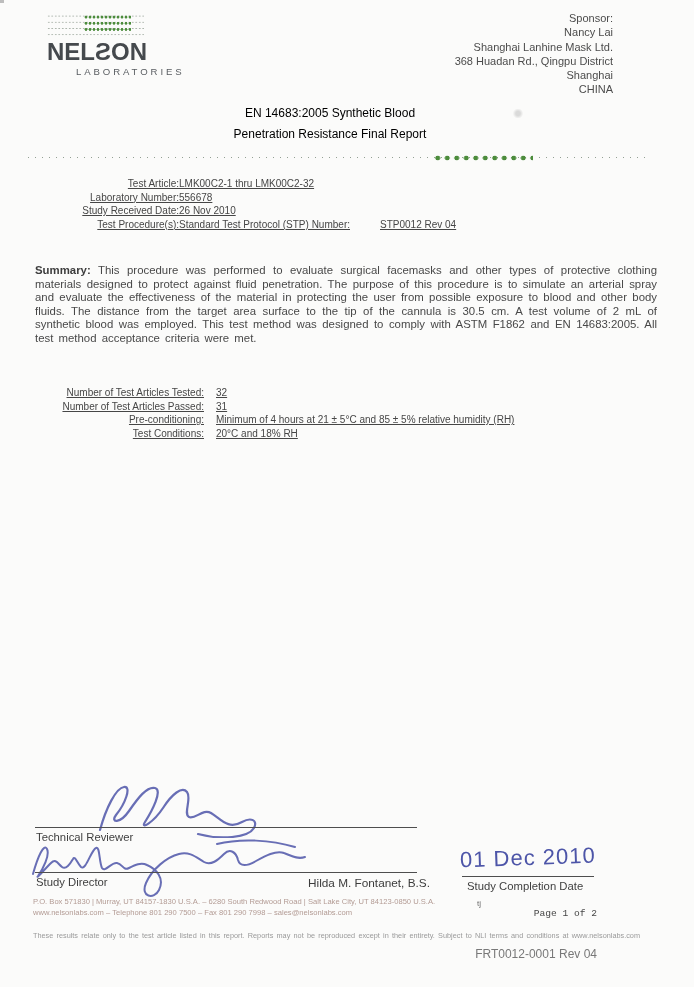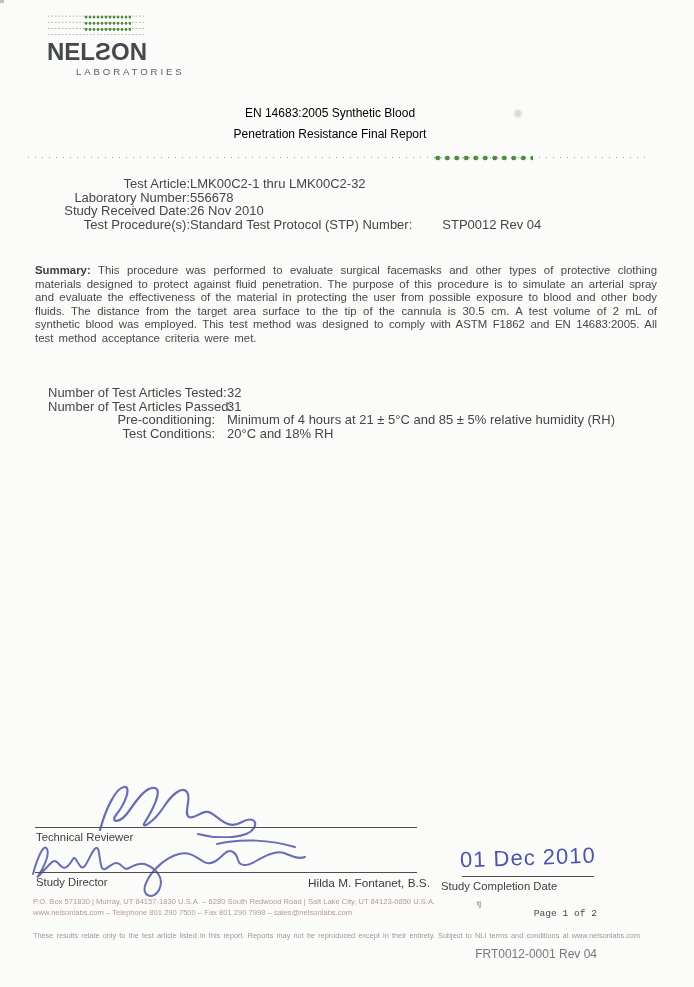--- a/index.html
+++ b/index.html
@@ -30,21 +30,21 @@
   .title{position:absolute;left:30px;top:103px;width:600px;text-align:center;
     font-size:12px;line-height:20.5px;color:#000000;}
   
   .divider{position:absolute;left:25px;top:155px;width:620px;height:5px;
     background-image:radial-gradient(circle,#93a093 0.8px,rgba(0,0,0,0) 1px);
     background-size:7px 5px;background-position:0 50%;}
   .divider-accent{position:absolute;left:408px;top:-1.5px;width:100px;height:8px;
     background-image:radial-gradient(circle,#4c8c3c 2.3px,rgba(0,0,0,0) 2.6px);
     background-size:9.5px 8px;}
   
-  .kv-block{position:absolute;left:48px;font-size:13px;line-height:13.6px;color:#464646;}
+  .kv-block{position:absolute;left:37px;font-size:10px;line-height:13.6px;color:#464646;text-decoration:underline;}
   .kv-row{display:flex;white-space:nowrap;}
   .kv-label{width:142px;text-align:right;flex:none;}
   .kv-value{margin-left:0;}
   .kv-value2{margin-left:30px;}
   .kv2 .kv-label{width:167px;}
   .kv2 .kv-value{margin-left:12px;}
   
   .summary{position:absolute;left:35px;top:264px;width:622px;
     font-size:11.4px;line-height:13.6px;text-align:justify;color:#484848;word-spacing:2px;}
   .summary b{color:#3d3d3d;}
@@ -78,20 +78,28 @@
   <div class="artifact-smudge"></div>
 
   <div class="logo-block">
     <div class="logo-dots">
       <div class="logo-dots-accent"></div>
     </div>
     <div class="logo-name"><span>NEL</span><span class="flip">S</span><span>ON</span></div>
     <div class="logo-sub">LABORATORIES</div>
   </div>
 
+  <div class="sponsor">
+    <div>Sponsor:</div>
+    <div>Nancy Lai</div>
+    <div>Shanghai Lanhine Mask Ltd.</div>
+    <div>368 Huadan Rd., Qingpu District</div>
+    <div>Shanghai</div>
+    <div>CHINA</div>
+  </div>
 
   <div class="title">
     <div>EN 14683:2005 Synthetic Blood</div>
     <div>Penetration Resistance Final Report</div>
   </div>
 
   <div class="divider">
     <div class="divider-accent"></div>
   </div>
 
@@ -157,21 +165,21 @@
              C 186 30 193 24 199 18 C 205 12 211 16 213 24 C 215 31 222 30 231 25
              C 240 20 251 14 259 17 C 265 19 272 24 280 21
              M 192 8 C 216 2 246 4 270 11" fill="none" stroke="#4d55a8" stroke-width="2" stroke-linecap="round" opacity="0.85"></path>
   </svg>
   <div class="sig-line" style="left:35px;top:872px;width:382px;"></div>
   <div class="sig-label" style="left:36px;top:876px;">Study Director</div>
   <div class="sig-name" style="left:308px;top:876px;">Hilda M. Fontanet, B.S.</div>
 
   <div class="hand-date">01 Dec 2010</div>
   <div class="sig-line" style="left:462px;top:876px;width:132px;"></div>
-  <div class="sig-label" style="left:441px;top:880px;">Study Completion Date</div>
+  <div class="sig-label" style="left:467px;top:880px;">Study Completion Date</div>
 
   <div class="initials">tj</div>
   <div class="form-number">FRT0012-0001 Rev 04</div>
   <div class="page-number">Page 1 of 2</div>
 
   <div class="footer-address">
     <div>P.O. Box 571830 | Murray, UT 84157-1830 U.S.A.  –  6280 South Redwood Road | Salt Lake City, UT 84123-0850 U.S.A.</div>
     <div>www.nelsonlabs.com  –  Telephone 801 290 7500  –  Fax 801 290 7998  –  sales@nelsonlabs.com</div>
   </div>
   <div class="disclaimer">These results relate only to the test article listed in this report.  Reports may not be reproduced except in their entirety.  Subject to NLI terms and conditions at www.nelsonlabs.com</div>

